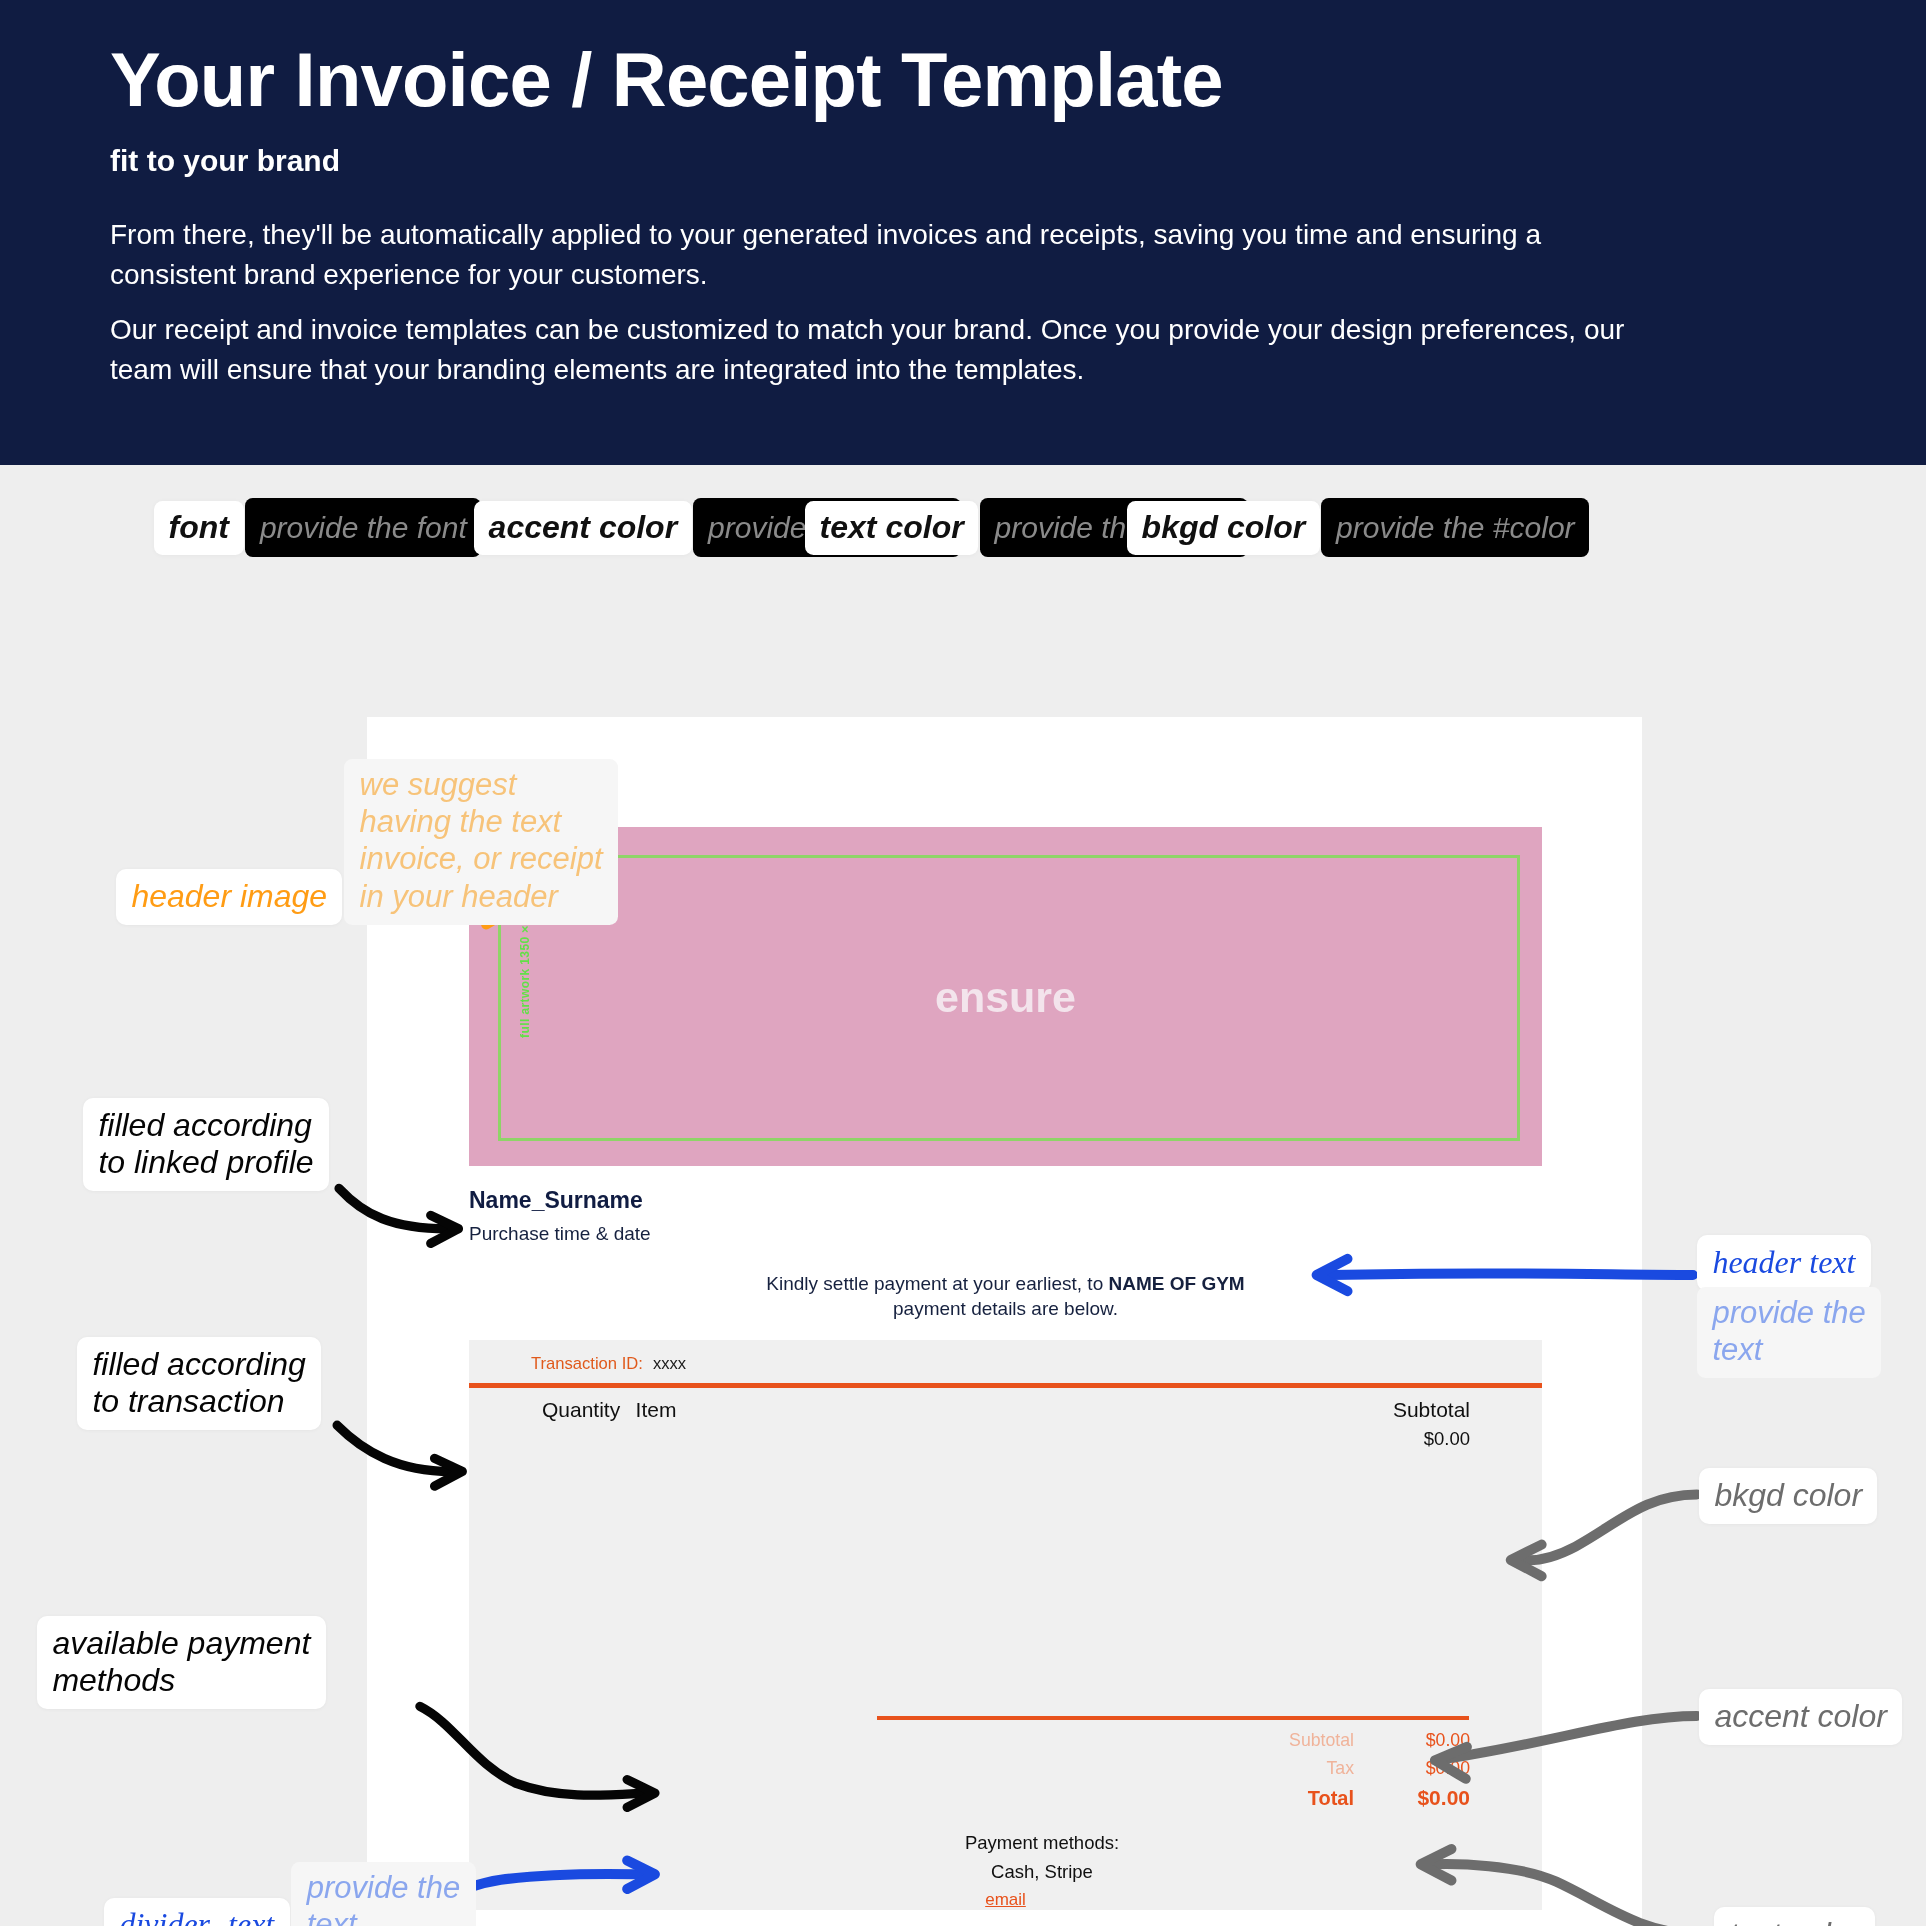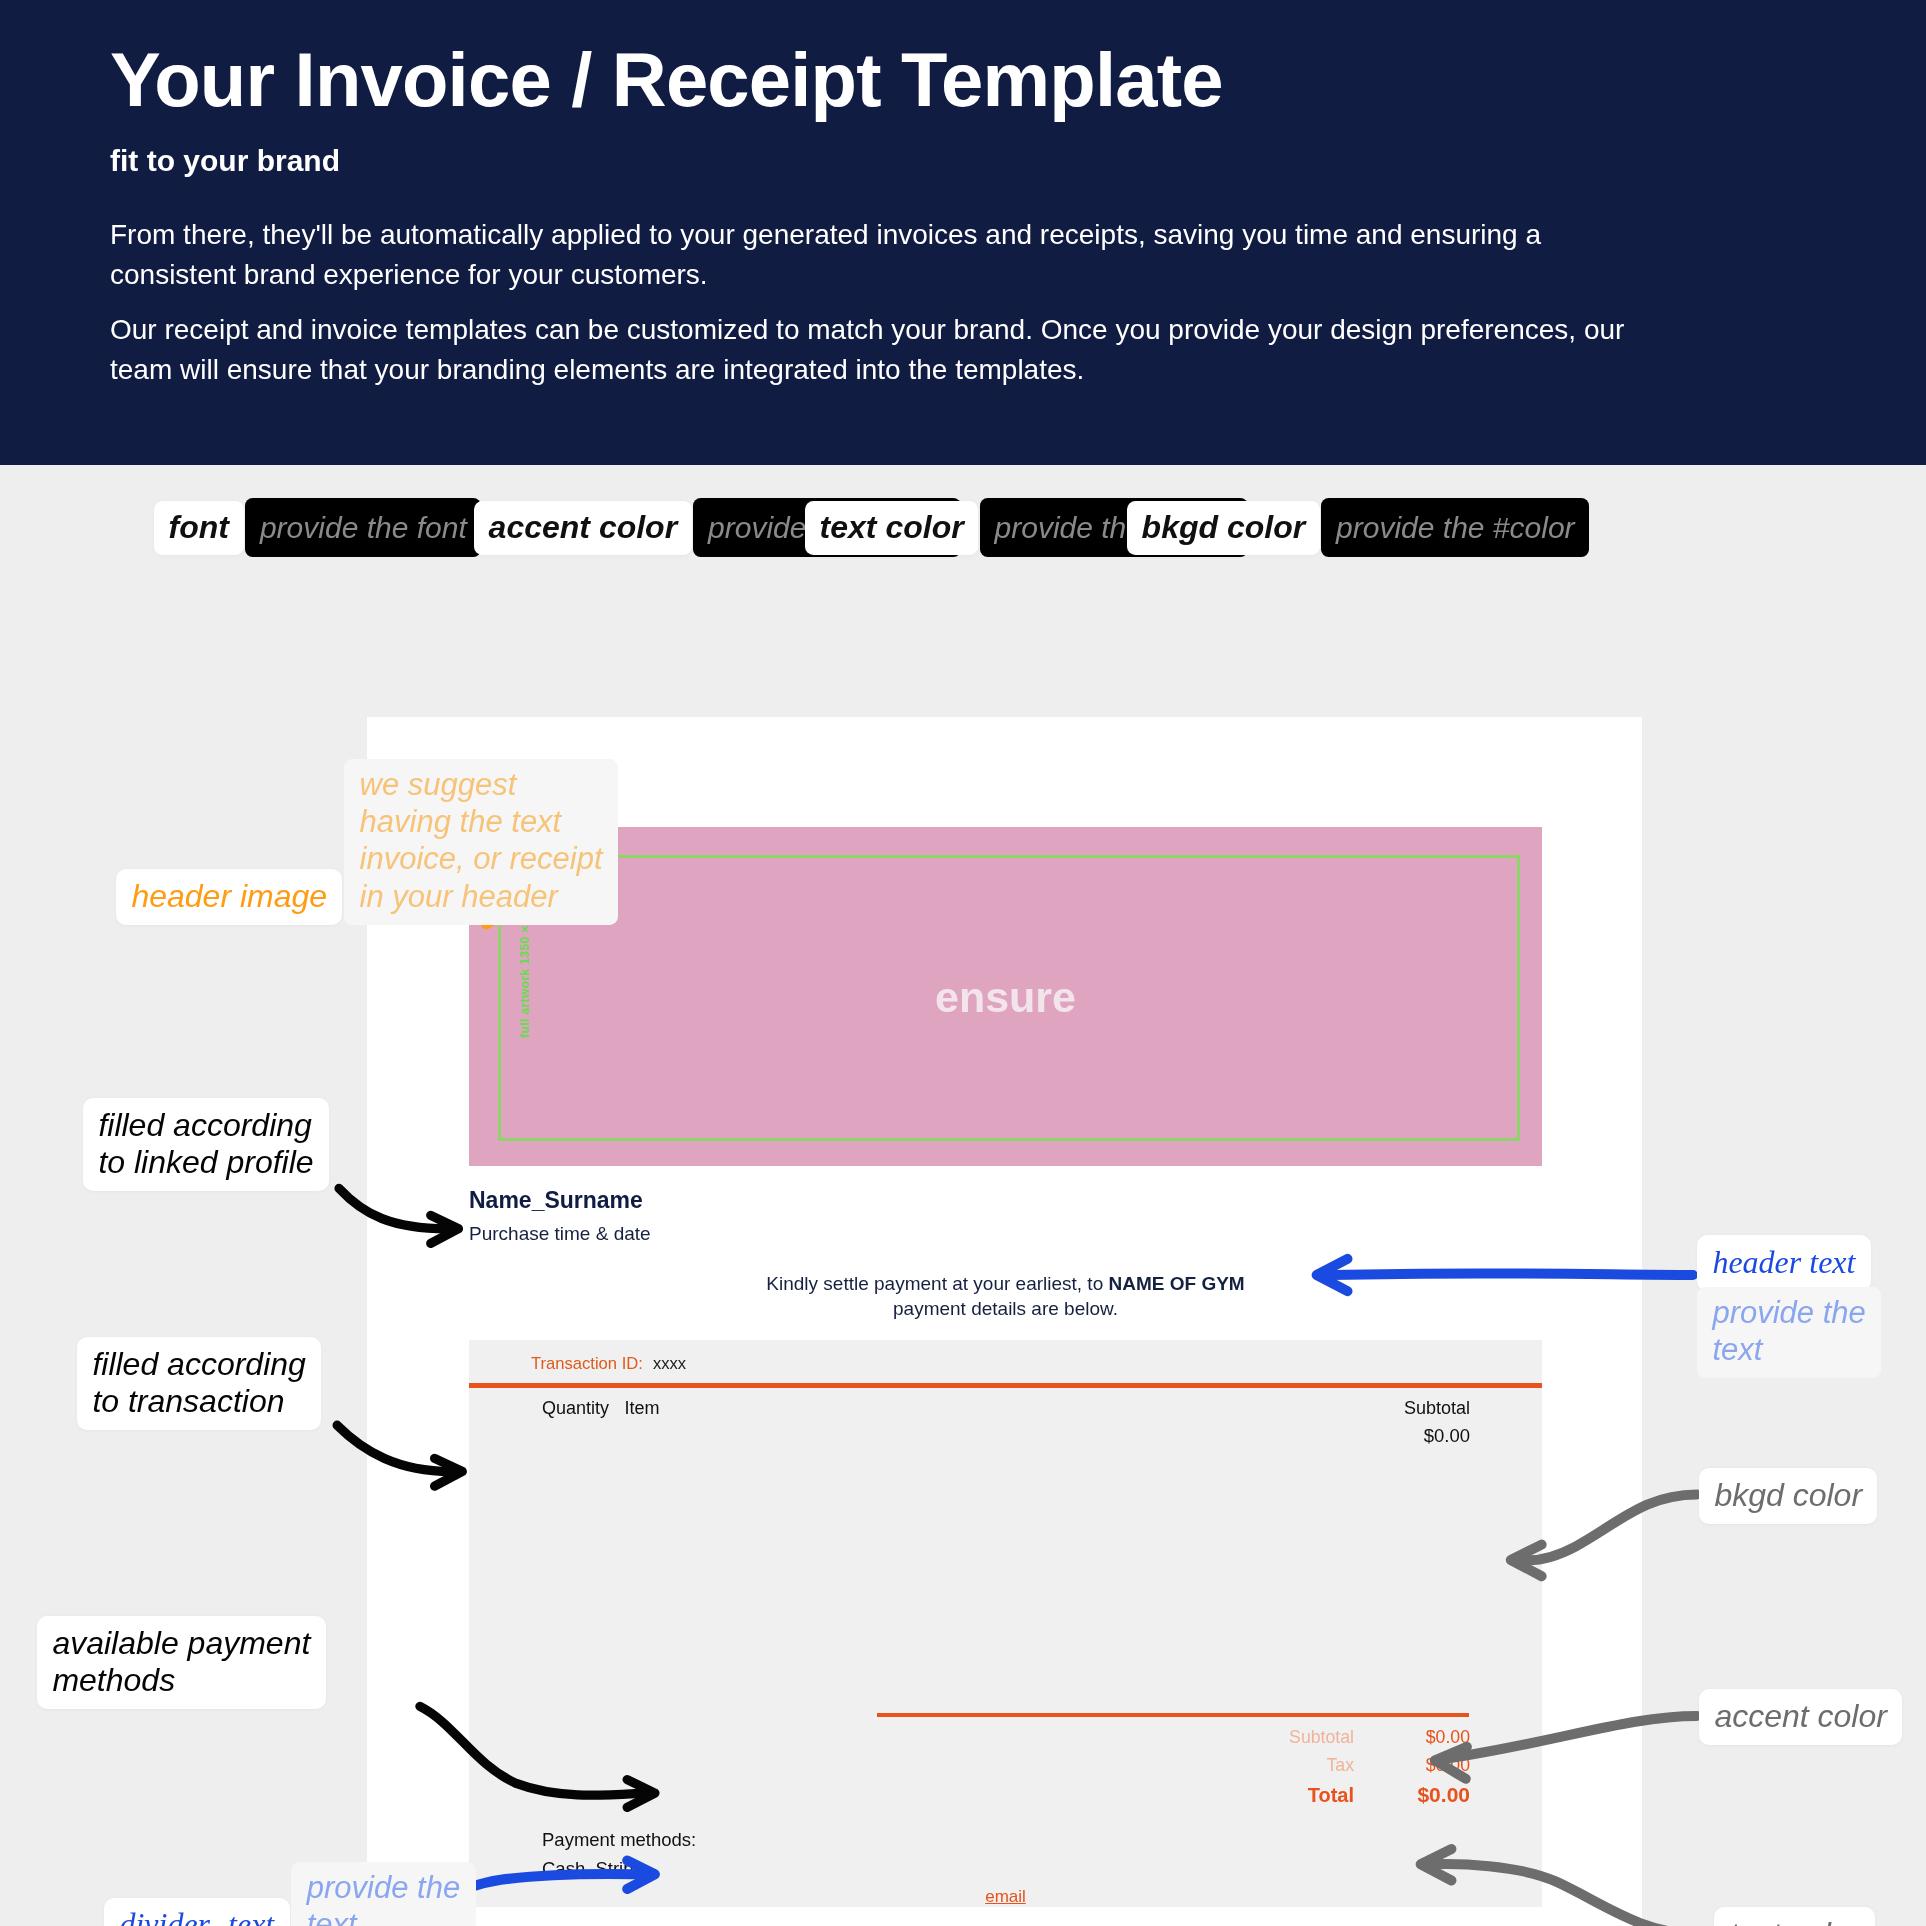--- a/index.html
+++ b/index.html
@@ -86,36 +86,36 @@
     text-align:center; font-size:19px; color:#16213f; line-height:1.35;
     margin-top:25.4px; padding:0 131px;
   }
   .header-text b { font-weight:700; }
 
   .table-zone { background:#f0f0f0; margin-top:17.7px; padding:14.6px 0 0 0; }
   .txid { font-size:16.6px; color:#e05a1c; padding-left:62px; }
   .txid .val { color:#1b1b1b; margin-left:10px; }
   .rule { height:5px; background:#e8521c; margin:8.5px 0 0 0; }
   .cols { display:flex; justify-content:space-between; padding:10px 72px 0 73px; }
-  .cols .lbl { font-size:18px; color:#101010; }
+  .cols .lbl { font-size:21px; color:#101010; }
   .cols .lbl.qty span { margin-right:15.4px; }
   .amt-row { text-align:right; padding:6.2px 72px 0 0; font-size:18.5px; color:#101010; }
 
   .spacer { height:266px; }
 
   .rule2 { height:4.2px; background:#e8521c; margin:0 73px 0 408px; }
 
   .totals { padding:10px 72px 0 0; }
   .totrow { display:flex; justify-content:flex-end; align-items:baseline; margin-bottom:7px; }
   .totrow .k { font-size:17.7px; color:#f0b39a; width:270px; text-align:right; }
   .totrow .v { font-size:17.7px; color:#e8521c; width:116px; text-align:right; }
   .totrow.grand .k { font-size:20px; font-weight:700; color:#e8521c; }
   .totrow.grand .v { font-size:21px; font-weight:700; color:#e8521c; }
 
-  .pay { padding:15.4px 0 0 73px; }
+  .pay { padding:15.4px 0 0 73px;text-align:center; }
   .pay .pm-label { font-size:18.5px; color:#101010; margin-bottom:6.2px; }
   .pay .pm-list { font-size:18.5px; color:#101010; }
 
   .questions { text-align:center; font-size:17.7px; font-weight:700; color:#101c42; margin-top:17px; }
   .email-link { text-align:center; margin-top:7.7px; }
   .email-link span { font-size:17px; color:#e8521c; text-decoration:underline; }
 
   
   .callout { position:absolute; }
   .callout .cbox {

